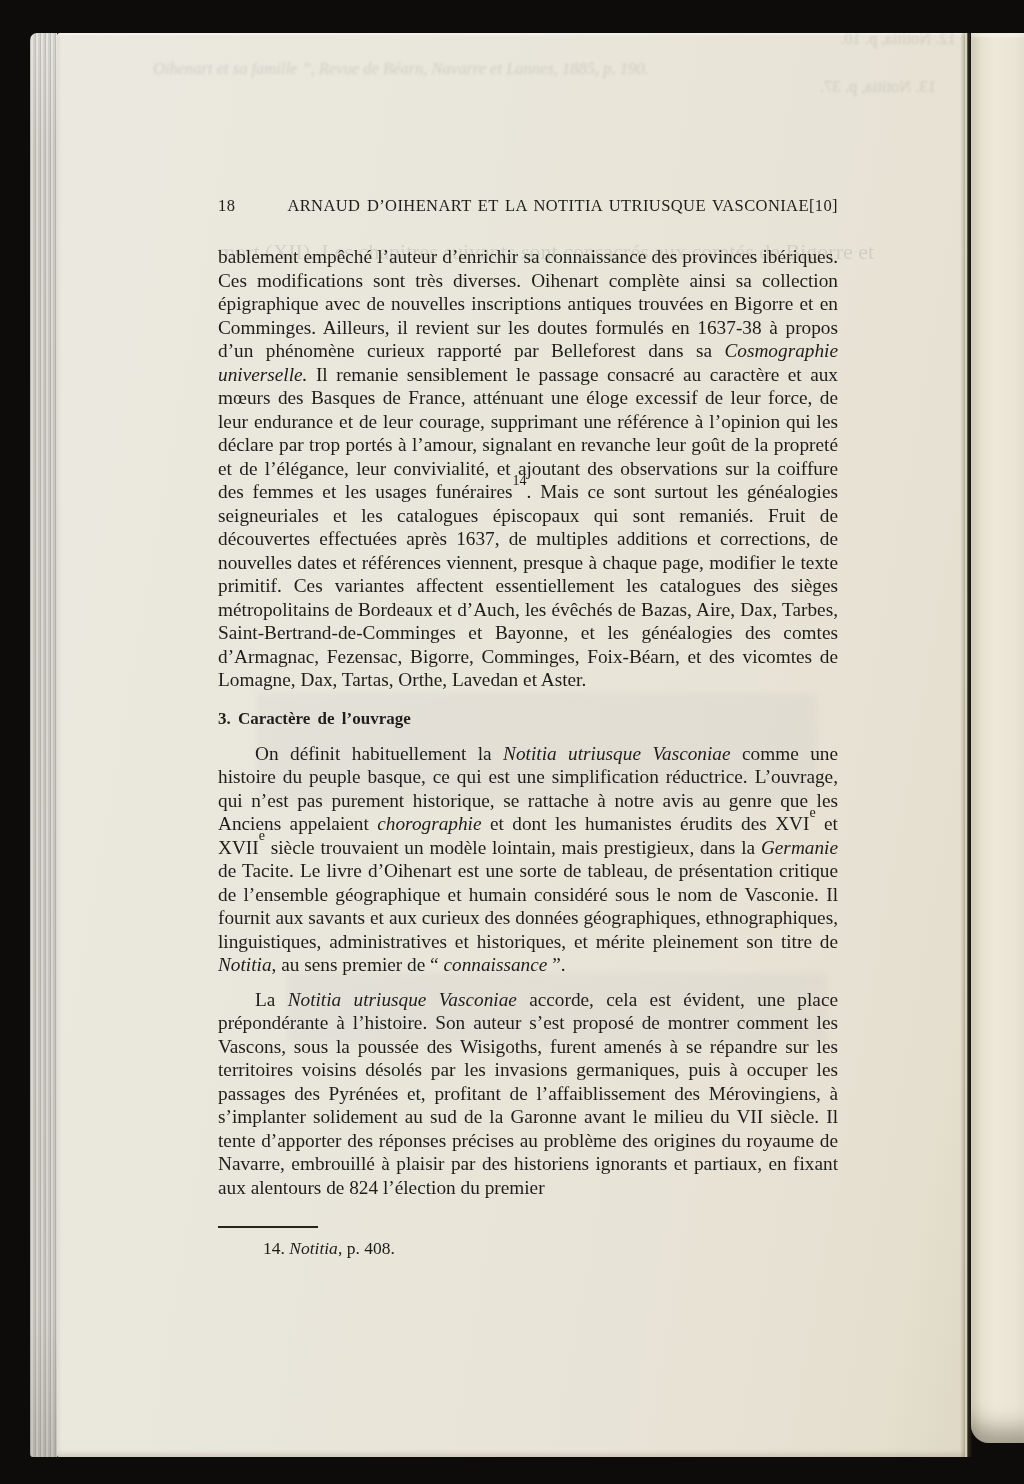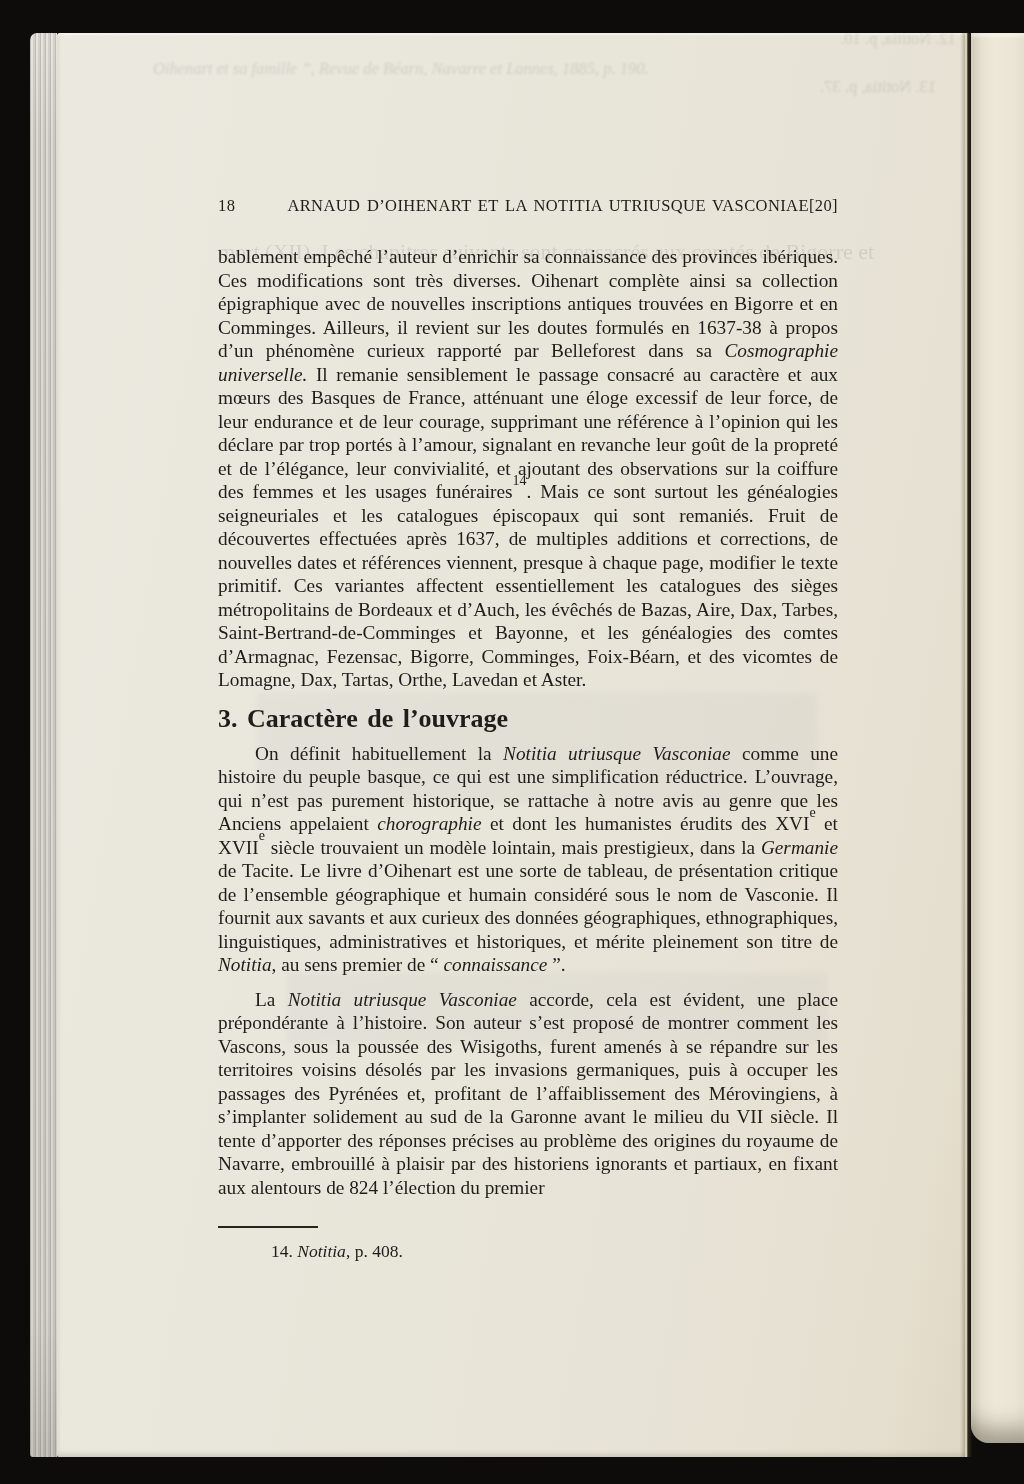--- a/index.html
+++ b/index.html
@@ -26,26 +26,26 @@
   
   .textblock{position:absolute;left:161px;top:163px;width:620px;color:#1f1d1b;}
   .header{display:flex;align-items:baseline;font-size:16.5px;letter-spacing:0.4px;
           word-spacing:2px;margin-bottom:29px;}
   .header .pgnum{flex:0 0 auto;}
   .header .title{flex:1 1 auto;text-align:right;}
   .header .idx{flex:0 0 auto;}
   p.body{margin:0;font-size:19.3px;line-height:23.5px;text-align:justify;}
   p.indent{text-indent:37px;}
   p.space-before{margin-top:11px;}
-  h3.sect{margin:15px 0 12px 0;font-size:26px;line-height:23px;font-weight:bold;
+  h3.sect{margin:15px 0 12px 0;font-size:17px;line-height:23px;font-weight:bold;
           word-spacing:3px;}
   sup{font-size:14px;line-height:0;position:relative;top:-6px;}
   i{font-style:italic;}
   .footnote-sep{width:100px;border-top:2px solid #26241f;margin:27px 0 9px 0;}
-  p.footnote{margin:12px;font-size:17.5px;line-height:22px;text-indent:41px;}
+  p.footnote{margin:4px;font-size:17.5px;line-height:22px;text-indent:41px;}
   
   .ghost{position:absolute;color:#636a5e;opacity:0.16;filter:blur(0.7px);
          font-size:22px;white-space:nowrap;pointer-events:none;}
   .ghost-top{left:161px;top:206px;width:624px;text-align:justify;}
   .ghost-bottom{left:161px;top:1178px;width:640px;height:80px;opacity:0.18;}
   .ghost-bottom .gline{position:absolute;color:#667061;filter:blur(0.8px);
                        font-size:16.5px;white-space:nowrap;}
   .g1{left:118px;top:0;}
   .g2{left:96px;top:26px;font-style:italic;}
   .gm1{right:10px;top:-4px;transform:scaleX(-1);}
@@ -65,21 +65,21 @@
     <div class="leaf">
       <div class="ghost-band band-a"></div>
       <div class="ghost-band band-b"></div>
 
       <div class="ghost ghost-top">mort (XII). Les chapitres suivants sont consacrés aux comtés de Bigorre et</div>
 
       <div class="textblock">
         <div class="header">
           <span class="pgnum">18</span>
           <span class="title">ARNAUD D’OIHENART ET LA NOTITIA UTRIUSQUE VASCONIAE</span>
-          <span class="idx">[20]</span>
+          <span class="idx">[10]</span>
         </div>
 
         <p class="body"><span>bablement empêché l’auteur d’enrichir sa connaissance des provinces ibériques. Ces modifications sont très diverses. Oihenart complète ainsi sa collection épigraphique avec de nouvelles inscriptions antiques trouvées en Bigorre et en Comminges. Ailleurs, il revient sur les doutes formulés en 1637-38 à propos d’un phénomène curieux rapporté par Belleforest dans sa </span><i>Cosmographie universelle.</i><span> Il remanie sensiblement le passage consacré au caractère et aux mœurs des Basques de France, atténuant une éloge excessif de leur force, de leur endurance et de leur courage, supprimant une référence à l’opinion qui les déclare par trop portés à l’amour, signalant en revanche leur goût de la propreté et de l’élégance, leur convivialité, et ajoutant des observations sur la coiffure des femmes et les usages funéraires</span><sup>14</sup><span>. Mais ce sont surtout les généalogies seigneuriales et les catalogues épiscopaux qui sont remaniés. Fruit de découvertes effectuées après 1637, de multiples additions et corrections, de nouvelles dates et références viennent, presque à chaque page, modifier le texte primitif. Ces variantes affectent essentiellement les catalogues des sièges métropolitains de Bordeaux et d’Auch, les évêchés de Bazas, Aire, Dax, Tarbes, Saint-Bertrand-de-Comminges et Bayonne, et les généalogies des comtes d’Armagnac, Fezensac, Bigorre, Comminges, Foix-Béarn, et des vicomtes de Lomagne, Dax, Tartas, Orthe, Lavedan et Aster.</span></p>
 
         <h3 class="sect">3. Caractère de l’ouvrage</h3>
 
         <p class="body indent"><span>On définit habituellement la </span><i>Notitia utriusque Vasconiae</i><span> comme une histoire du peuple basque, ce qui est une simplification réductrice. L’ouvrage, qui n’est pas purement historique, se rattache à notre avis au genre que les Anciens appelaient </span><i>chorographie</i><span> et dont les humanistes érudits des XVI</span><sup>e</sup><span> et XVII</span><sup>e</sup><span> siècle trouvaient un modèle lointain, mais prestigieux, dans la </span><i>Germanie</i><span> de Tacite. Le livre d’Oihenart est une sorte de tableau, de présentation critique de l’ensemble géographique et humain considéré sous le nom de Vasconie. Il fournit aux savants et aux curieux des données géographiques, ethnographiques, linguistiques, administratives et historiques, et mérite pleinement son titre de </span><i>Notitia</i><span>, au sens premier de “ </span><i>connaissance</i><span> ”.</span></p>
 
         <p class="body indent space-before"><span>La </span><i>Notitia utriusque Vasconiae</i><span> accorde, cela est évident, une place prépondérante à l’histoire. Son auteur s’est proposé de montrer comment les Vascons, sous la poussée des Wisigoths, furent amenés à se répandre sur les territoires voisins désolés par les invasions germaniques, puis à occuper les passages des Pyrénées et, profitant de l’affaiblissement des Mérovingiens, à s’implanter solidement au sud de la Garonne avant le milieu du VII siècle. Il tente d’apporter des réponses précises au problème des origines du royaume de Navarre, embrouillé à plaisir par des historiens ignorants et partiaux, en fixant aux alentours de 824 l’élection du premier</span></p>
 

